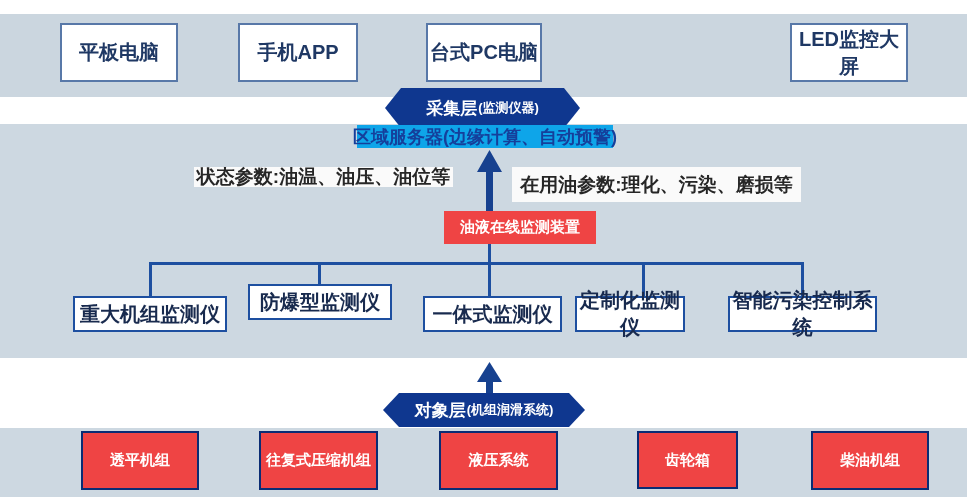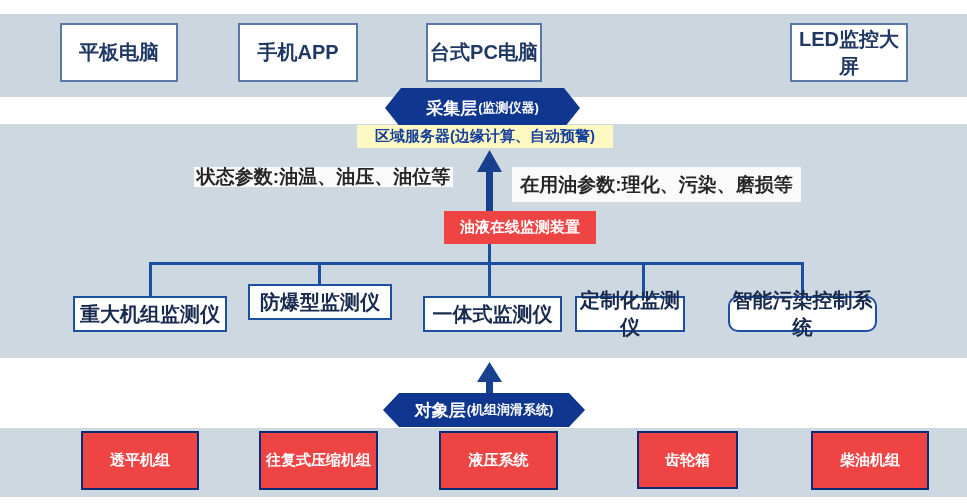--- a/index.html
+++ b/index.html
@@ -24,21 +24,21 @@
   }
   .hex{
     position:absolute;background:#0f378f;color:#ffffff;font-weight:bold;
     display:flex;align-items:center;justify-content:center;gap:1px;
     clip-path:polygon(16px 0,calc(100% - 16px) 0,100% 50%,calc(100% - 16px) 100%,16px 100%,0 50%);
     white-space:nowrap;
   }
   .hex .big{font-size:17px;}
   .hex .small{font-size:13px;}
   .server{
-    position:absolute;background:#fef9c3;color:#153f9b;font-weight:bold;font-size:15px;
+    position:absolute;background:#0ea5e9;color:#153f9b;font-weight:bold;font-size:18px;
     display:flex;align-items:center;justify-content:center;white-space:nowrap;
   }
   .plabel{
     position:absolute;background:#fafafa;color:#262626;font-weight:bold;font-size:19px;
     display:flex;align-items:center;justify-content:center;white-space:nowrap;
   }
   .hline,.vline{position:absolute;background:#1d4fa0;}
   .arrow{position:absolute;}
   .arrow path{fill:#17418f;}
 </style>
@@ -77,21 +77,21 @@
   <div class="vline" style="left:149px;top:262px;width:3px;height:34px;"></div>
   <div class="vline" style="left:318px;top:262px;width:3px;height:34px;"></div>
   <div class="vline" style="left:488px;top:262px;width:3px;height:34px;"></div>
   <div class="vline" style="left:642px;top:262px;width:3px;height:34px;"></div>
   <div class="vline" style="left:801px;top:262px;width:3px;height:34px;"></div>
 
   <div class="wbox wbox2" style="left:73px;top:296px;width:154px;height:36px;">重大机组监测仪</div>
   <div class="wbox wbox2" style="left:248px;top:284px;width:144px;height:36px;">防爆型监测仪</div>
   <div class="wbox wbox2" style="left:423px;top:296px;width:139px;height:36px;">一体式监测仪</div>
   <div class="wbox wbox2" style="left:575px;top:296px;width:110px;height:36px;">定制化监测仪</div>
-  <div class="wbox wbox2" style="left:728px;top:296px;width:149px;height:36px;border-radius:10px;">智能污染控制系统</div>
+  <div class="wbox wbox2" style="left:728px;top:296px;width:149px;height:36px;">智能污染控制系统</div>
 
   <svg class="arrow" style="left:477px;top:362px;" width="25" height="31" viewBox="0 0 25 31">
     <path d="M12.5 0 L25 20 L16 20 L16 31 L9 31 L9 20 L0 20 Z"></path>
   </svg>
 
   <div class="hex" style="left:383px;top:393px;width:202px;height:34px;">
     <span class="big">对象层</span>
     <span class="small">(机组润滑系统)</span>
   </div>
 

